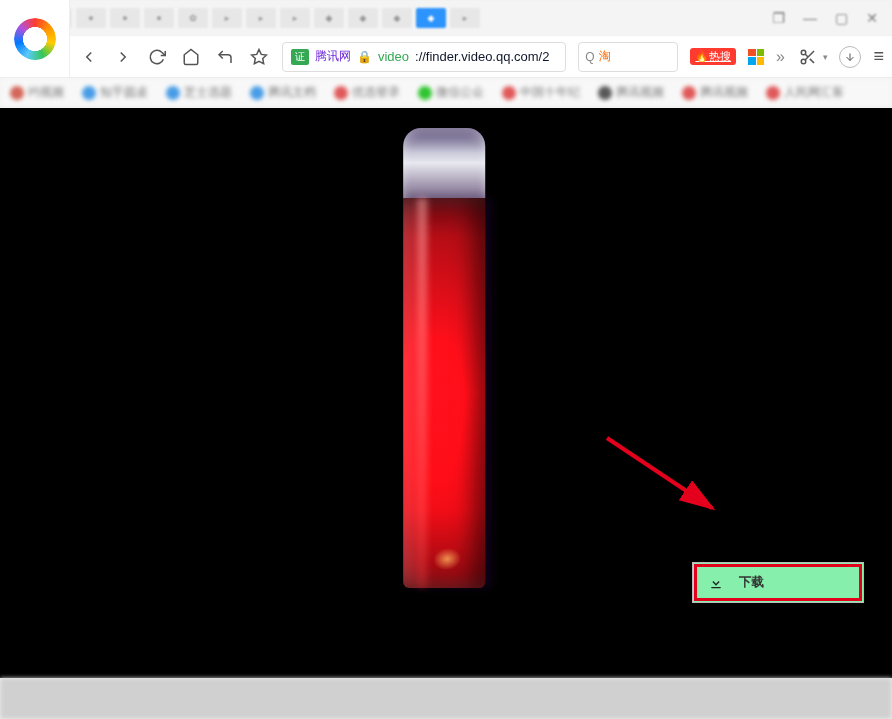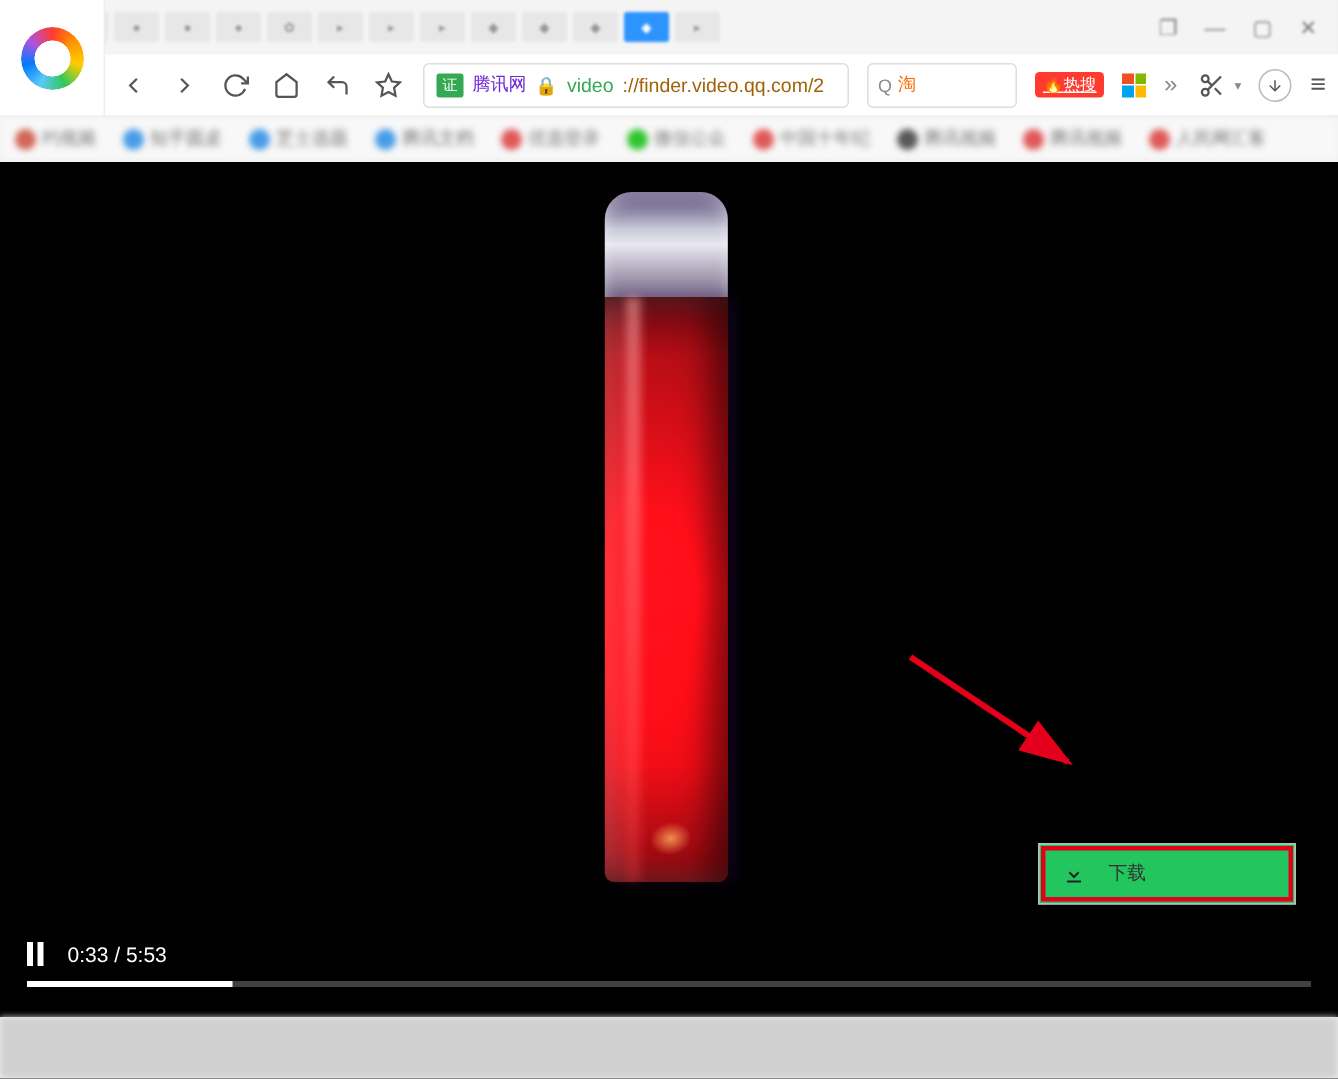--- a/index.html
+++ b/index.html
@@ -81,21 +81,21 @@
     .addr .cert-badge {
       background: #34a853;
       color: #fff;
       font-size: 10px;
       padding: 1px 4px;
       border-radius: 2px;
     }
     .addr .site-label { color: #6d28d9; font-size: 12px; }
     .addr .lock { color: #34a853; font-size: 12px; }
     .addr .url-proto { color: #34a853; }
-    .addr .url-rest { color: #a16207; white-space: nowrap; overflow: hidden; text-overflow: ellipsis; }
+    .addr .url-rest { color: #0f172a; white-space: nowrap; overflow: hidden; text-overflow: ellipsis; }
     .search-box {
       height: 30px; width: 100px;
       border: 1px solid #ddd;
       border-radius: 4px;
       display: flex; align-items: center;
       padding: 0 6px; gap: 4px;
       font-size: 12px; color: #888;
     }
     .hot-badge {
       background: #ff3b30; color: #fff; font-size: 11px; padding: 1px 5px; border-radius: 3px; text-decoration: underline;
@@ -205,21 +205,22 @@
     .ctx-item {
       display: flex; align-items: center;
       gap: 14px;
       padding: 11px 14px;
       color: #333;
       cursor: pointer;
     }
     .ctx-item.highlight {
       outline: 3px solid #e4001c;
       outline-offset: -4px;
-      background: #22c55e;
+      background: #86efac;
+      font-weight: bold;
     }
     .ctx-ico { width:18px; display:flex; justify-content:center; }
     
     
     .arrow-ann {
       position: absolute;
       right: 160px; bottom: 155px;
       z-index: 15;
     }
     
@@ -381,36 +382,20 @@
 
 <div class="player">
   <div class="video-frame">
     <div class="phone-cap"></div>
     <div class="phone-body">
       <div class="phone-highlight"></div>
       <div class="phone-glint"></div>
     </div>
   </div>
 
-  <div class="controls">
-    <div class="ctrl-row">
-      <div class="pause-icon">
-          <div></div>
-          <div></div>
-        </div>
-      <div>
-        <span>0:33</span>
-        <span>/</span>
-        <span>5:53</span>
-      </div>
-    </div>
-    <div class="progress">
-      <div class="progress-fill" style="width: 16%;"></div>
-    </div>
-  </div>
 
   <svg class="arrow-ann" width="130" height="90">
     <defs>
       <marker id="ahead" markerWidth="10" markerHeight="10" refX="8" refY="3" orient="auto">
         <path d="M0,0 L0,6 L9,3 z" fill="#e4001c"></path>
       </marker>
     </defs>
     <line x1="5" y1="5" x2="110" y2="75" stroke="#e4001c" stroke-width="4" marker-end="url(#ahead)"></line>
   </svg>
 

